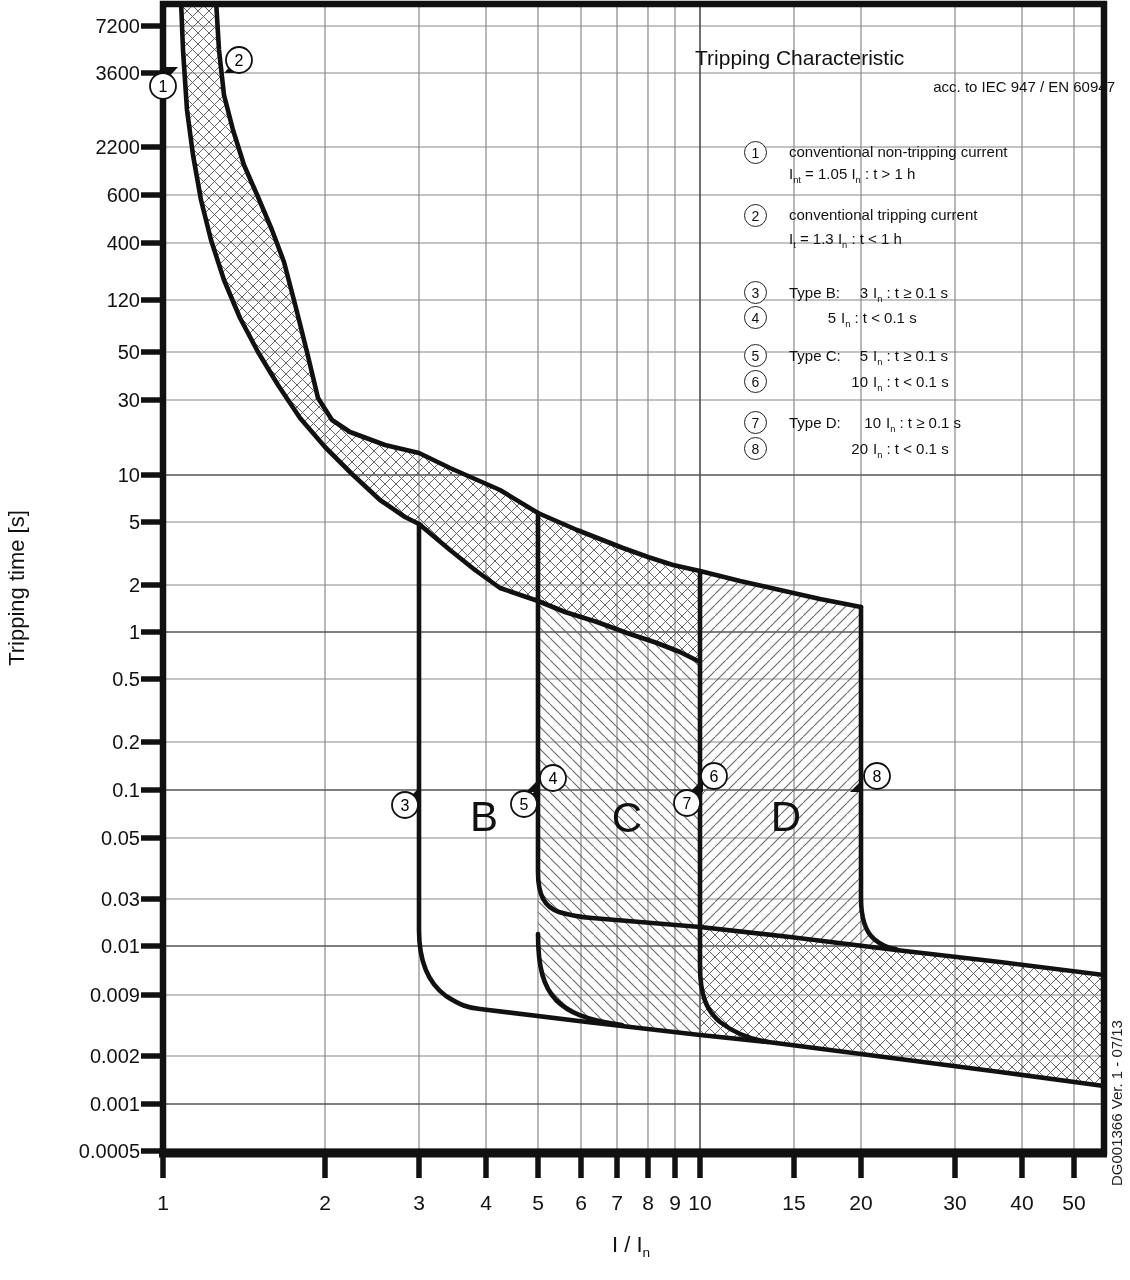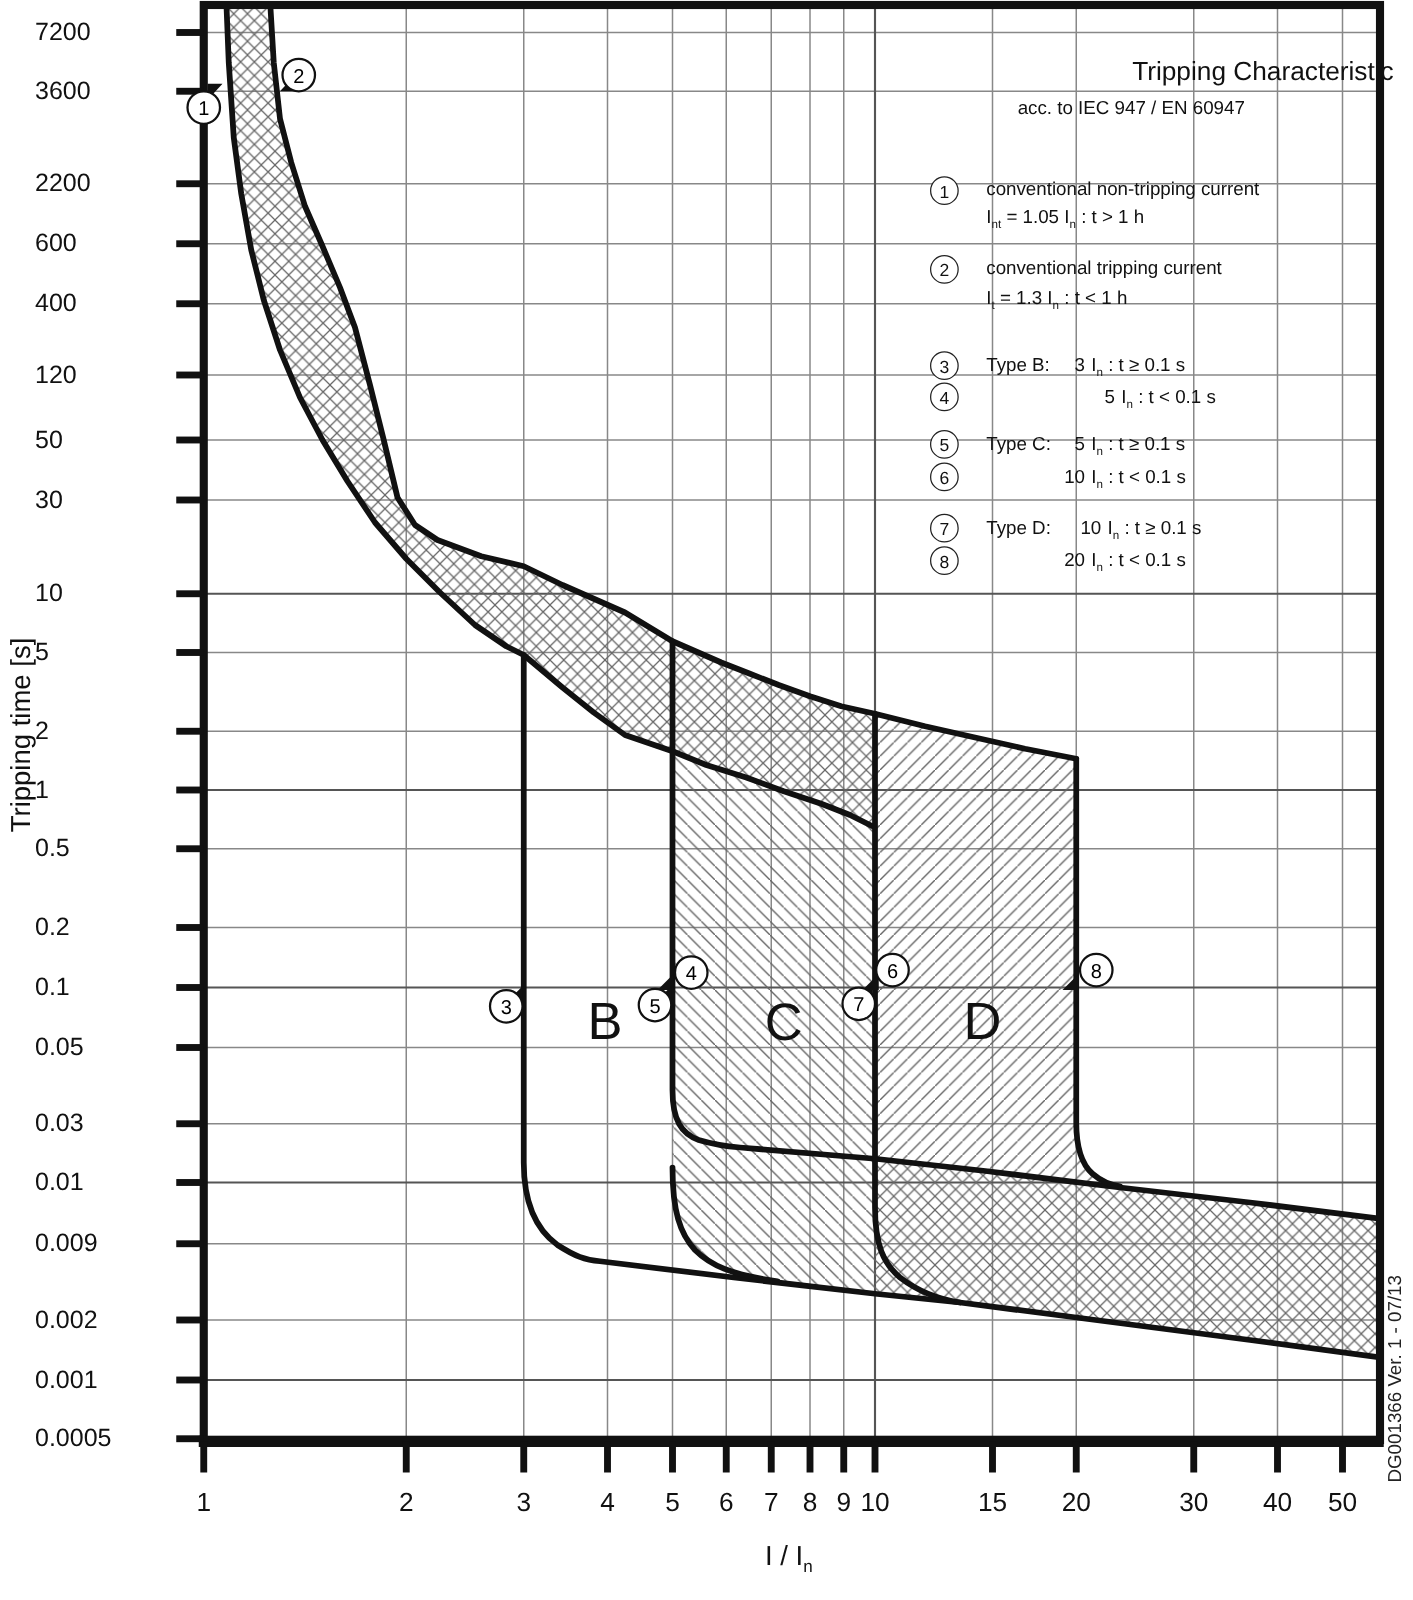--- a/index.html
+++ b/index.html
@@ -1,25 +1,25 @@
 <!DOCTYPE html>
 <html><head>
 <meta charset="utf-8">
 <style>
   html,body{margin:0;padding:0;background:#fff;}
   #stage{position:relative;width:1130px;height:1280px;background:#fff;overflow:hidden;
          font-family:"Liberation Sans", sans-serif;color:#111;}
   #stage svg{position:absolute;left:0;top:0;}
   .abs{position:absolute;}
-  .ylab{width:112px;text-align:left;font-size:20px;line-height:24px;}
+  .ylab{width:112px;text-align:right;font-size:20px;line-height:24px;}
   .xlab{width:64px;text-align:center;font-size:21px;line-height:24px;}
   .axis-title{font-size:22px;white-space:nowrap;}
   .rot{transform:translate(-50%,-50%) rotate(-90deg);}
-  .title{font-size:21px;text-align:right;width:420px;}
-  .subtitle{font-size:15px;text-align:center;width:420px;}
+  .title{font-size:21px;text-align:left;width:420px;}
+  .subtitle{font-size:15px;text-align:right;width:420px;}
   .leg-circ{width:23px;height:23px;border:1.6px solid #222;border-radius:50%;
             text-align:center;font-size:14px;line-height:22px;background:#fff;box-sizing:border-box;}
   .leg-txt{font-size:15px;white-space:nowrap;}
   .leg-num{display:inline-block;width:28px;text-align:right;margin-right:5px;}
   sub{font-size:0.62em;}
   .region-letter{font-size:42px;transform:translate(-50%,-50%);}
   .watermark{font-size:15px;color:#222;transform-origin:0 0;transform:rotate(-90deg);white-space:nowrap;}
 </style>
 </head>
 <body>
@@ -251,21 +251,21 @@
   <div class="abs leg-txt" style="left:789px;top:165px">I<sub>nt</sub>  = 1.05 I<sub>n</sub> :  t &gt; 1 h</div>
 
   <div class="abs leg-circ" style="left:744px;top:204px">2</div>
   <div class="abs leg-txt" style="left:789px;top:206px">conventional tripping current</div>
   <div class="abs leg-txt" style="left:789px;top:230px">I<sub>t</sub>  = 1.3 I<sub>n</sub> :  t &lt; 1 h</div>
 
   <div class="abs leg-circ" style="left:744px;top:281px">3</div>
   <div class="abs leg-circ" style="left:744px;top:306px">4</div>
   <div class="abs leg-txt" style="left:789px;top:284px">Type B:</div>
   <div class="abs leg-txt" style="left:840px;top:284px"><span class="leg-num">3</span><span>I<sub>n</sub>  : t ≥ 0.1 s</span></div>
-  <div class="abs leg-txt" style="left:864px;top:309px"><span class="leg-num">5</span><span>I<sub>n</sub>  : t &lt; 0.1 s</span></div>
+  <div class="abs leg-txt" style="left:808px;top:309px"><span class="leg-num">5</span><span>I<sub>n</sub>  : t &lt; 0.1 s</span></div>
 
   <div class="abs leg-circ" style="left:744px;top:344px">5</div>
   <div class="abs leg-circ" style="left:744px;top:370px">6</div>
   <div class="abs leg-txt" style="left:789px;top:347px">Type C:</div>
   <div class="abs leg-txt" style="left:840px;top:347px"><span class="leg-num">5</span><span>I<sub>n</sub>  : t ≥ 0.1 s</span></div>
   <div class="abs leg-txt" style="left:840px;top:373px"><span class="leg-num">10</span><span>I<sub>n</sub>  : t &lt; 0.1 s</span></div>
 
   <div class="abs leg-circ" style="left:744px;top:411px">7</div>
   <div class="abs leg-circ" style="left:744px;top:437px">8</div>
   <div class="abs leg-txt" style="left:789px;top:414px">Type D:</div>

